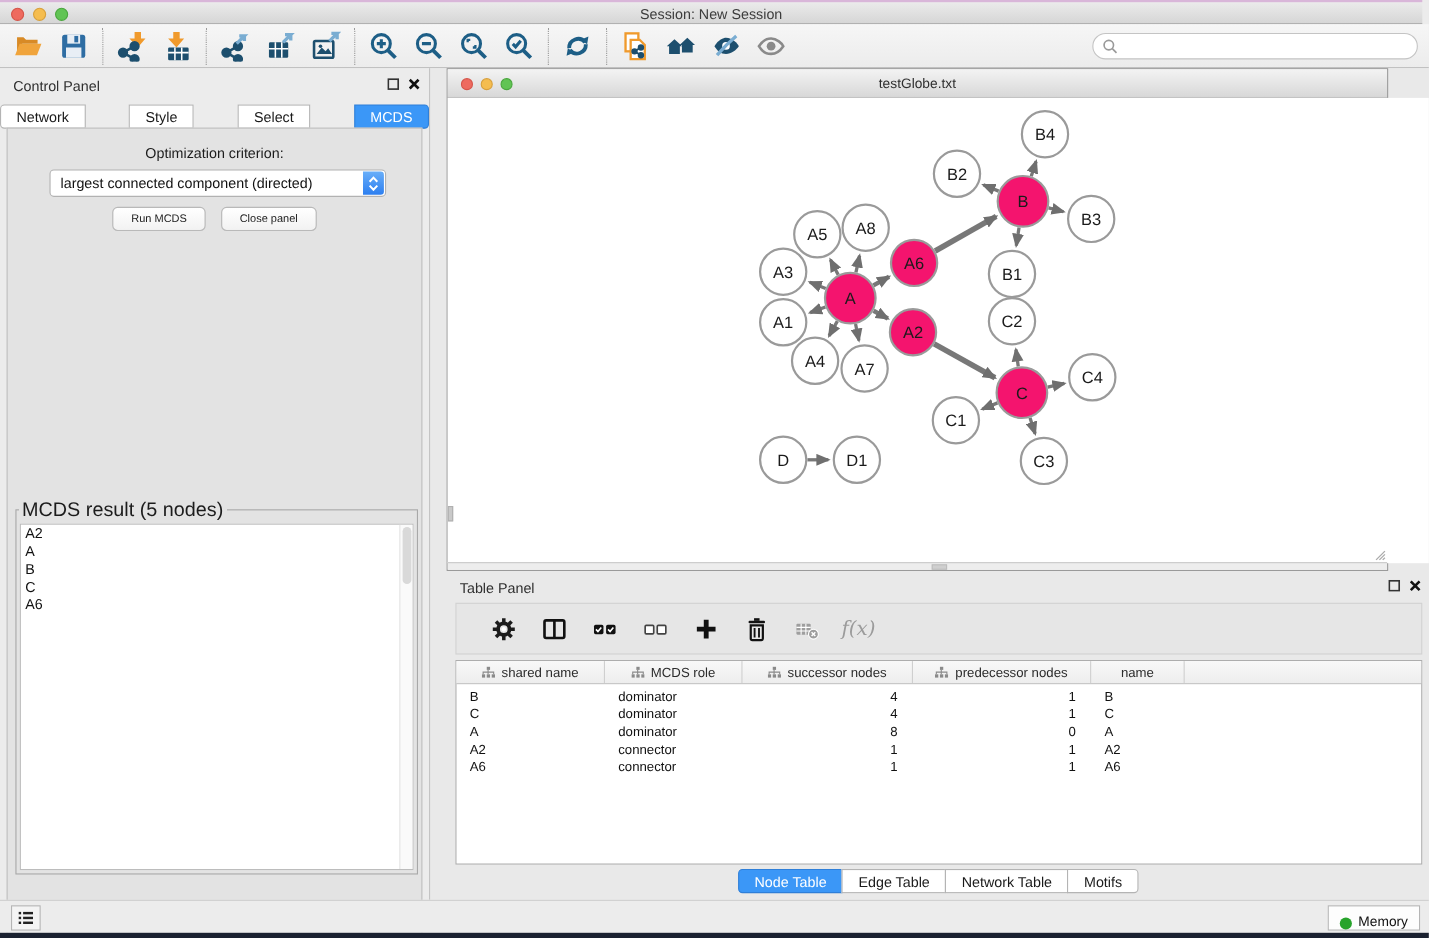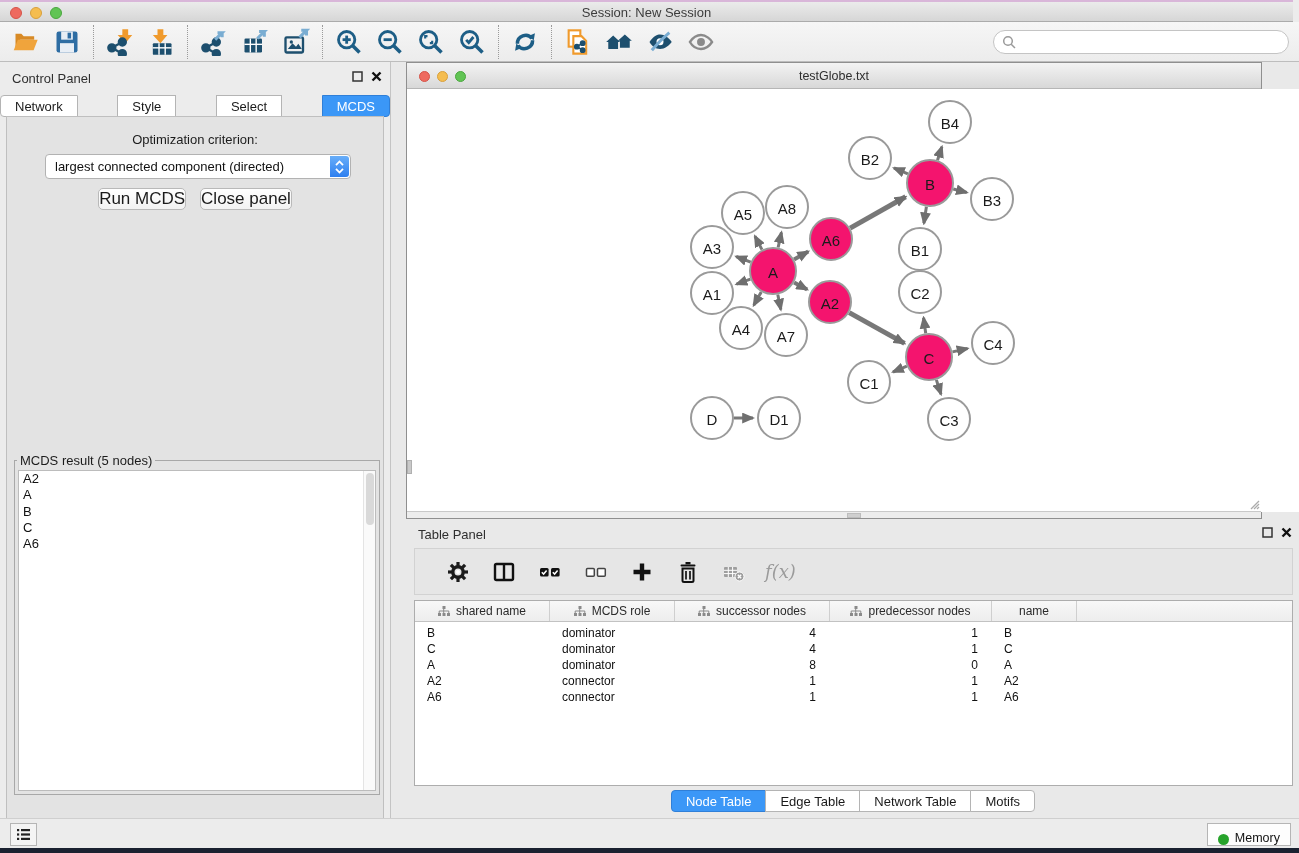--- a/index.html
+++ b/index.html
@@ -39,25 +39,25 @@
   .tab.selected { background:#3b97f7; border-color:#2f7fd8; color:#fff; }
   .cp-content { position:absolute; left:6px; top:54px; width:378px; height:791px;
     background:#e3e3e3; border:1px solid #bfbfbf; }
   .opt-label { position:absolute; top:15px; left:0; right:0; text-align:center; font-size:13px; color:#1c1c1c; }
   .combo { position:absolute; top:37px; left:38px; width:306px; height:25px; background:#fff;
     border:1px solid #b2b2b2; border-radius:4px; font-size:13px; color:#111;
     display:flex; align-items:center; padding-left:9px; }
   .combo .stepper { position:absolute; right:1px; top:1px; bottom:1px; width:19px; border-radius:0 3px 3px 0;
     background:linear-gradient(#68aef9,#2d7ff0); display:flex; align-items:center; justify-content:center; }
   .cp-buttons { position:absolute; top:71px; left:0; right:0; display:flex; justify-content:center; gap:14px; }
-  .btn { height:22px; padding:0 0; background:linear-gradient(#ffffff,#f2f2f2); border:1px solid #b9b9b9;
-    border-radius:5px; font-size:17px; color:#1b1b1b; display:flex; align-items:center; }
+  .btn { height:22px; padding:0 16px; background:linear-gradient(#ffffff,#f2f2f2); border:1px solid #b9b9b9;
+    border-radius:5px; font-size:10px; color:#1b1b1b; display:flex; align-items:center; }
   .mcds-fieldset { position:absolute; left:7px; top:336px; width:366px; height:342px;
     border:1px solid #a8a8a8; background:transparent; }
-  .mcds-fieldset legend { font-size:13px; color:#1c1c1c; margin-left:2px; padding:0 3px; }
+  .mcds-fieldset legend { font-size:18px; color:#1c1c1c; margin-left:2px; padding:0 3px; }
   .mcds-list { position:absolute; left:3px; right:3px; top:2px; bottom:3px; background:#fff;
     border:1px solid #bcbcbc; overflow:hidden; }
   .mcds-item { font-size:13px; color:#111; line-height:16.3px; padding-left:4px; }
   .mcds-scroll { position:absolute; right:0; top:0; bottom:0; width:12px; background:#fafafa; border-left:1px solid #e4e4e4; }
   .mcds-thumb { position:absolute; top:2px; left:2px; width:8px; height:52px; background:#d9d9d9; border-radius:4px; }
 
   
   .workspace { position:absolute; left:390px; top:62px; width:909px; height:756px;
     background:#e9e9e9; border-left:1px solid #c4c4c4; }
 

